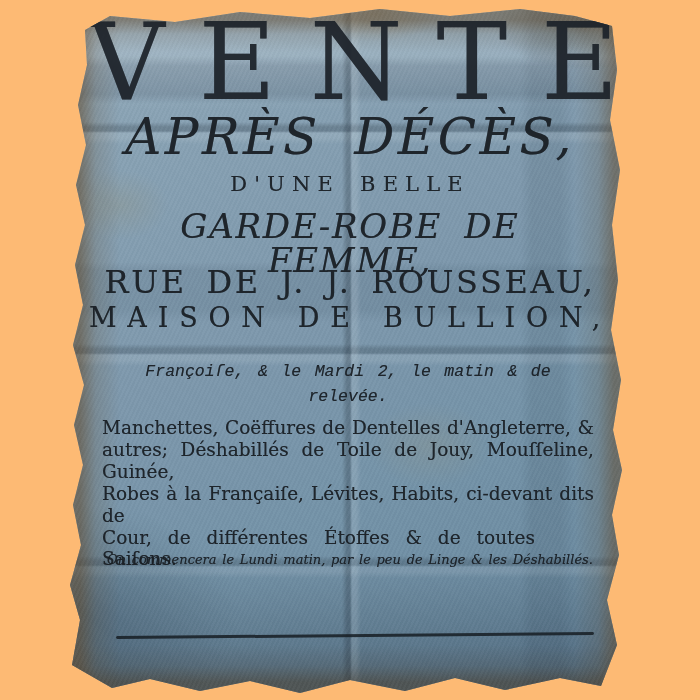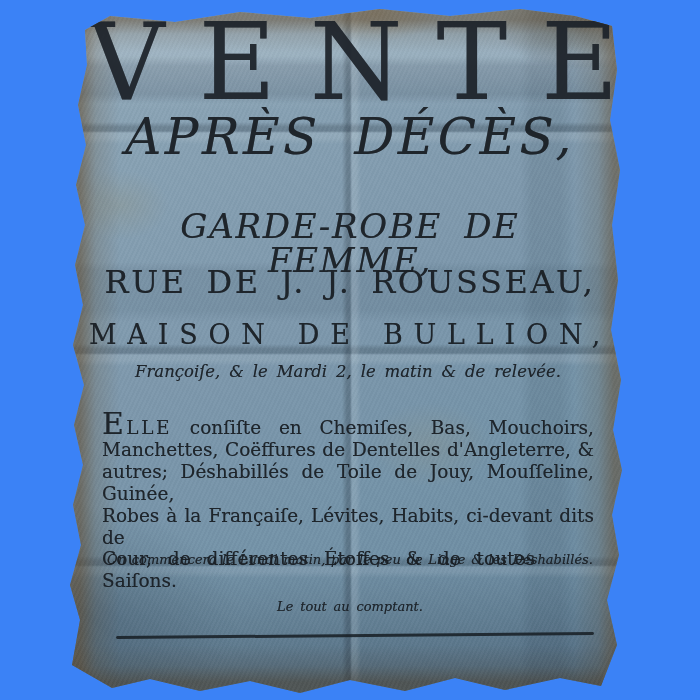--- a/index.html
+++ b/index.html
@@ -1,17 +1,17 @@
 <!DOCTYPE html>
 <html><head>
 <meta charset="utf-8">
 <style>
   html,body{margin:0;padding:0;background:#000;}
   .stage{
-    position:relative;width:700px;height:700px;background:#3b82f6;overflow:hidden;
+    position:relative;width:700px;height:700px;background:#fdba74;overflow:hidden;
     font-family:"DejaVu Serif","Liberation Serif",serif;
   }
   .paper{
     position:absolute;inset:0;
     clip-path:polygon(
       85px 30px,110px 16px,175px 22px,240px 12px,310px 18px,380px 9px,450px 16px,520px 9px,575px 16px,612px 26px,
       617px 70px,610px 120px,620px 170px,612px 225px,618px 280px,611px 330px,621px 380px,613px 430px,622px 470px,
       612px 515px,619px 555px,607px 600px,617px 645px,601px 686px,
       560px 678px,505px 690px,455px 678px,405px 691px,350px 680px,300px 693px,250px 681px,200px 691px,150px 679px,112px 688px,72px 665px,
       80px 620px,70px 585px,81px 545px,73px 505px,83px 465px,74px 425px,84px 385px,73px 345px,83px 305px,75px 265px,85px 225px,76px 185px,86px 145px,78px 105px,87px 65px
@@ -39,24 +39,24 @@
       linear-gradient(155deg, #94abbb 0%, #87a1b3 22%, #7d98ac 45%, #7493a8 65%, #6b8aa0 85%, #648299 100%);
   }
   .txt{position:absolute;color:rgba(27,32,38,.9);text-shadow:0 0 .6px rgba(20,26,32,.55);}
   .cbox{left:88px;width:524px;text-align:center;}
   .jbox{left:102px;width:492px;}
   .title{top:10px;font-size:106px;line-height:1;letter-spacing:.32em;margin-right:-.32em;color:rgba(30,36,43,.86);}
   .apres{top:112px;font-size:50px;line-height:1;font-style:italic;letter-spacing:.07em;word-spacing:.28em;}
   .dune{top:174px;font-size:21px;line-height:1;letter-spacing:.34em;word-spacing:.3em;}
   .garde{top:209px;font-size:34px;line-height:1;font-style:italic;letter-spacing:.05em;word-spacing:.28em;}
   .rue{top:266px;font-size:32px;line-height:1;letter-spacing:.08em;word-spacing:.22em;}
-  .maison{top:321px;font-size:27px;line-height:1;letter-spacing:.4em;word-spacing:.1em;}
+  .maison{top:304px;font-size:27px;line-height:1;letter-spacing:.4em;word-spacing:.1em;}
   .dates{top:359px;font-size:16.5px;line-height:25px;font-style:italic;}
   .jline{text-align:justify;text-align-last:justify;}
-  .dates .l2{text-align:right;text-align-last:center;word-spacing:.22em;}
+  .dates .l2{text-align:center;text-align-last:center;word-spacing:.22em;font-family:Liberation Mono, monospace;}
   .body{top:417px;font-size:18.5px;line-height:21.9px;}
   .body .init{font-size:30px;line-height:0;letter-spacing:.08em;}
   .body .caps{letter-spacing:.14em;}
   .body .short{width:88%;}
   .note1{top:553px;font-size:13px;line-height:1;font-style:italic;word-spacing:.12em;}
   .note2{top:577px;font-size:13px;line-height:1;font-style:italic;word-spacing:.12em;}
   .comptant{top:600px;font-size:13px;line-height:1;font-style:italic;word-spacing:.2em;}
   .affiches{top:611px;font-size:20px;line-height:1;font-style:italic;word-spacing:.34em;letter-spacing:.02em;}
   .rule{position:absolute;top:634px;left:116px;width:478px;height:2.5px;background:rgba(22,29,35,.85);transform:rotate(-.5deg);border-radius:2px;}
   .imprint{top:642px;font-size:10px;line-height:1;letter-spacing:.14em;color:rgba(30,37,44,.8);}
@@ -64,38 +64,37 @@
 </head>
 <body>
 
 <div class="stage">
   <div class="paper">
 
     <div class="txt cbox title">VENTE</div>
 
     <div class="txt cbox apres">APRÈS DÉCÈS,</div>
 
+    <div class="txt cbox dune">D'UNE BELLE</div>
 
     <div class="txt cbox garde">GARDE-ROBE DE FEMME,</div>
 
     <div class="txt cbox rue">RUE DE J. J. ROUSSEAU,</div>
 
     <div class="txt cbox maison">MAISON DE BULLION,</div>
 
     <div class="txt jbox dates">
       <div class="l2">Françoiſe, &amp; le Mardi 2, le matin &amp; de relevée.</div>
     </div>
 
     <div class="txt jbox body">
-      <div class="jline"><span class="init">E</span><span class="caps">LLE</span><span> conſiſte en Chemiſes, Bas, Mouchoirs,</span></div>
       <div class="jline">Manchettes, Coëffures de Dentelles d'Angleterre, &amp;</div>
       <div class="jline">autres; Déshabillés de Toile de Jouy, Mouſſeline, Guinée,</div>
       <div class="jline">Robes à la Françaiſe, Lévites, Habits, ci-devant dits de</div>
       <div class="jline short">Cour, de différentes Étoffes &amp; de toutes Saiſons.</div>
     </div>
 
     <div class="txt cbox note1">On commencera le Lundi matin, par le peu de Linge &amp; les Déshabillés.</div>
-    <div class="txt cbox comptant">Le tout au comptant.</div>
 
     <div class="rule"></div>
 
   </div>
 </div>
 
 </body></html>

